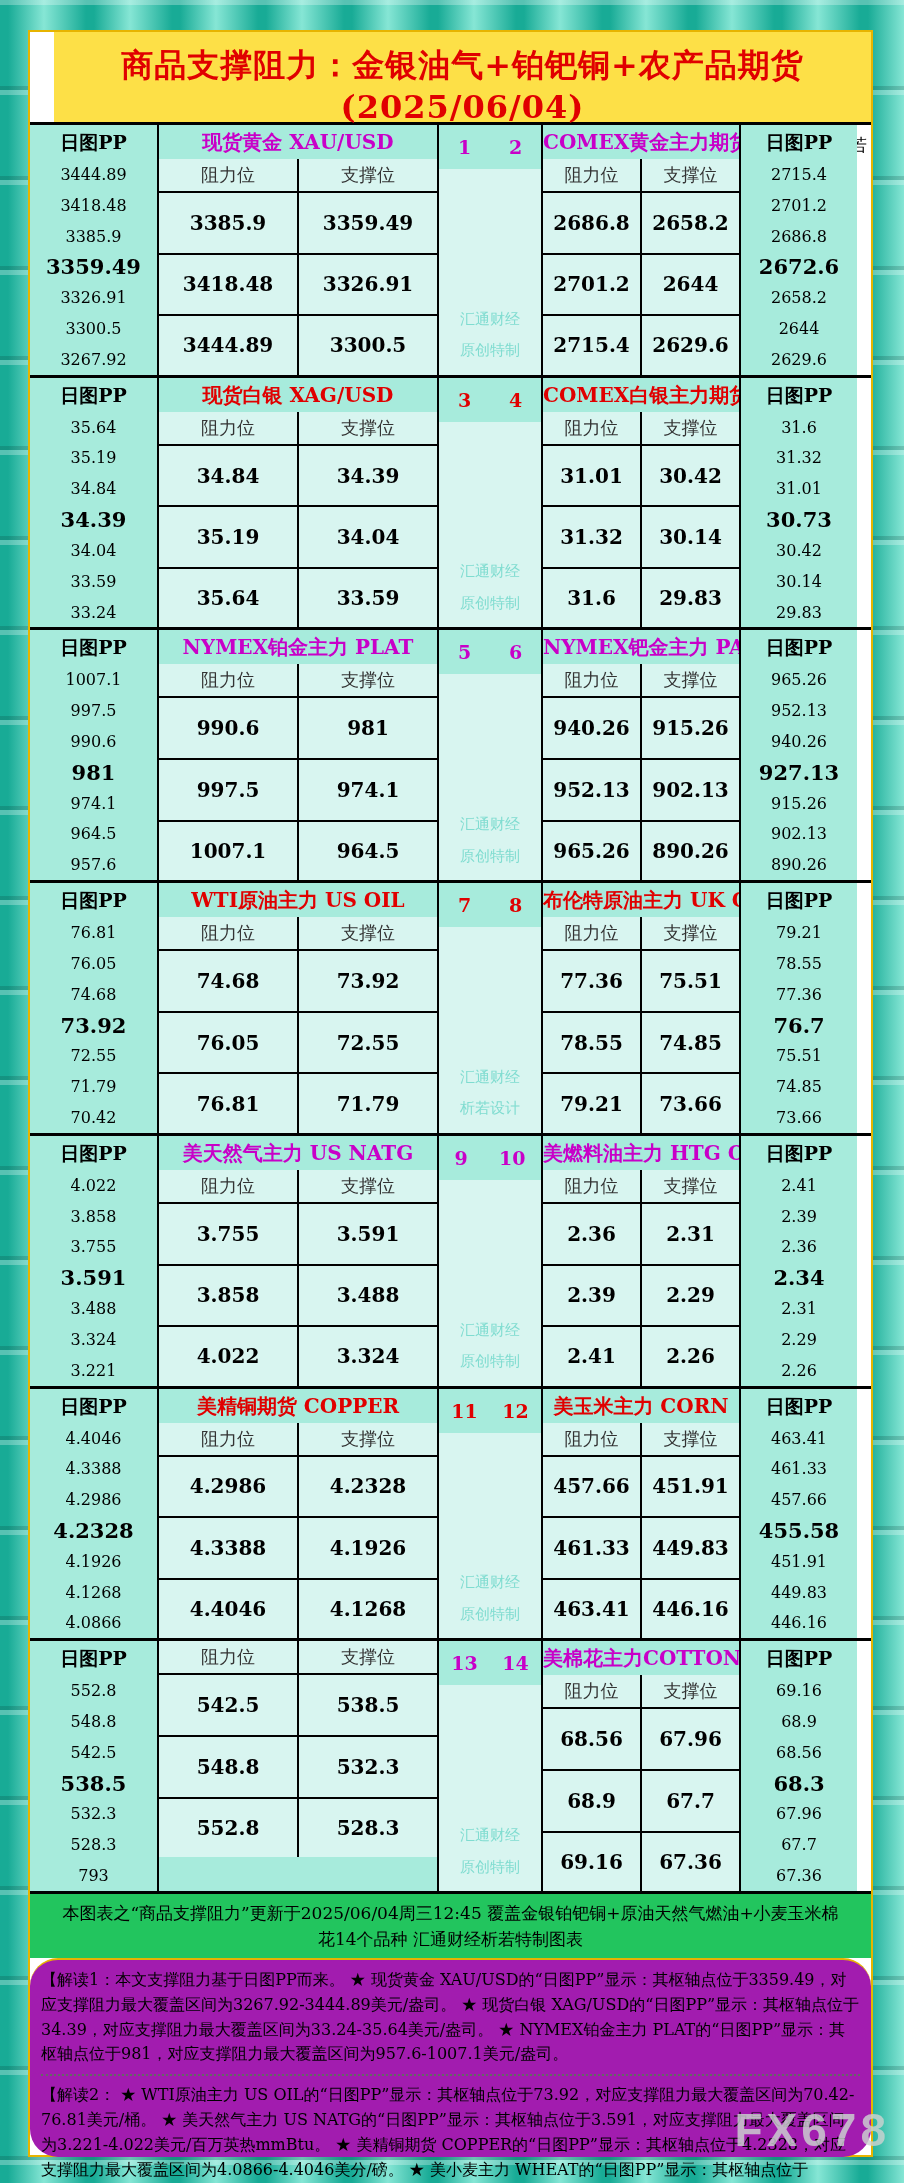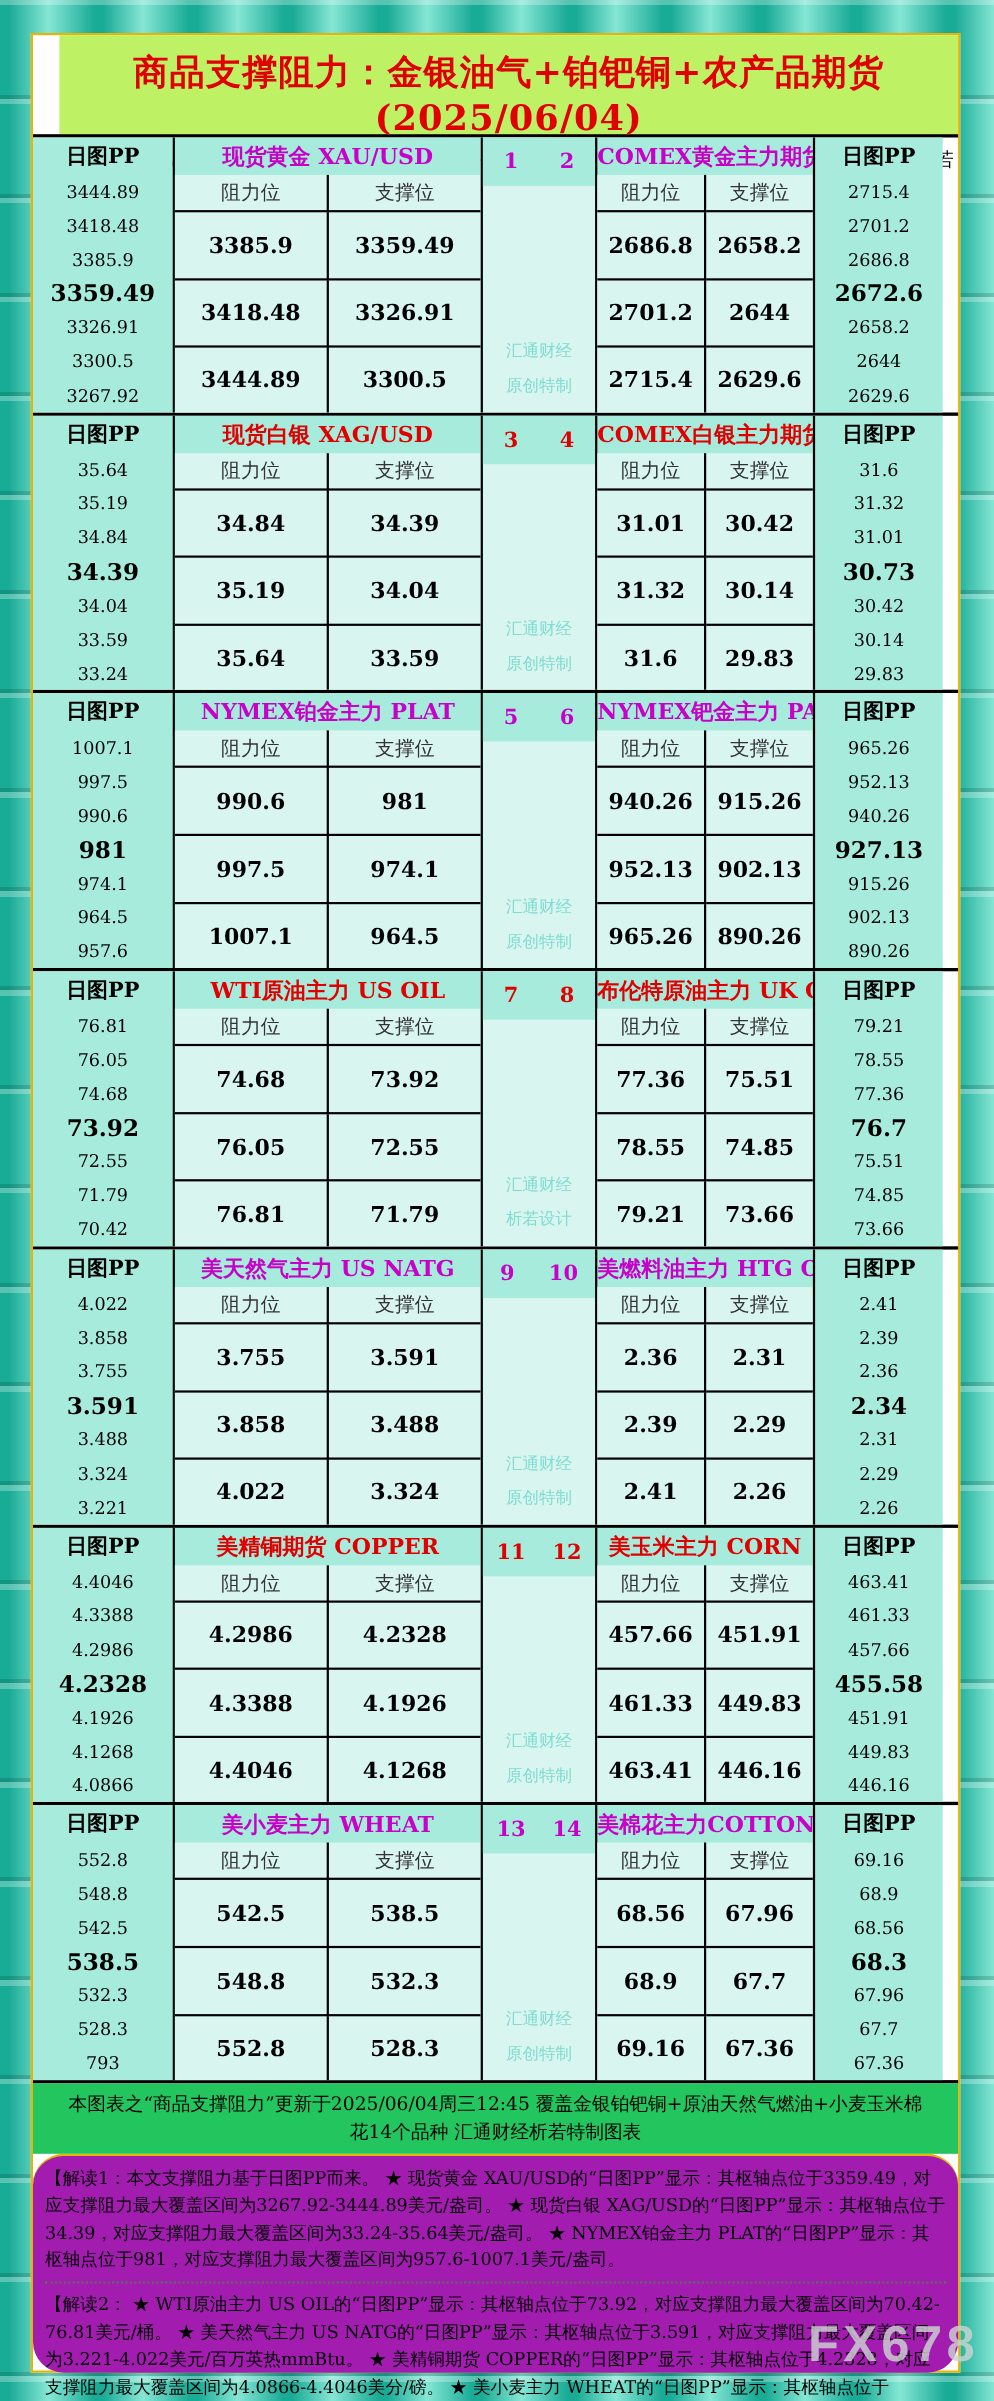--- a/index.html
+++ b/index.html
@@ -6,21 +6,21 @@
   body{font-family:"DejaVu Serif","Liberation Serif",serif;}
   .canvas{position:relative;width:904px;height:2183px;overflow:hidden;
     background-color:#2ab7a1;
     background-image:
       repeating-linear-gradient(180deg, rgba(255,255,255,.28) 0 5px, rgba(255,255,255,0) 5px 86px, rgba(0,40,35,.18) 86px 90px),
       repeating-linear-gradient(90deg, #18ab96 0 8px, #86e6d5 44px, #18ab96 86px);
   }
   .content{position:absolute;left:28px;top:30px;width:845px;height:2127px;
     border:2px solid #e7b400;background:#ffffff;box-sizing:border-box;}
   
-  .title-wrap{height:90px;background:#bef264;margin-left:24px;}
+  .title-wrap{height:90px;background:#fde047;margin-left:24px;}
   .main-title{margin:0;padding-top:12px;text-align:center;font-size:32px;font-weight:bold;color:#e00000;letter-spacing:1px;}
   .subtitle{text-align:center;font-size:17.5px;color:#000;margin-top:7px;}
   
   #grid{height:1772px;border-top:3px solid #000;border-bottom:3px solid #000;display:flex;flex-direction:column;box-sizing:border-box;}
   .sec{flex:1;display:flex;border-bottom:3px solid #000;box-sizing:border-box;min-height:0;}
   .sec:last-child{border-bottom:none;}
   .col{box-sizing:border-box;min-width:0;}
   .col + .col{border-left:2px solid #000;}
   .pp-col{width:127px;background:#a7ebdc;display:flex;flex-direction:column;text-align:center;}
   .pp-col.right{width:118px;}
@@ -563,21 +563,20 @@
       <div class="pp-val">552.8</div>
       <div class="pp-val">548.8</div>
       <div class="pp-val">542.5</div>
       <div class="pp-val pivot">538.5</div>
       <div class="pp-val">532.3</div>
       <div class="pp-val">528.3</div>
       <div class="pp-val">793</div>
     </div>
 
     <div class="col table-col">
-      <div class="sec-title accent" style="color: rgb(200, 0, 200);">美小麦主力 WHEAT</div>
       <table class="rs-table">
         <tbody>
           <tr>
             <th>阻力位</th>
             <th>支撑位</th>
           </tr>
           <tr>
             <td>542.5</td>
             <td>538.5</td>
           </tr>

